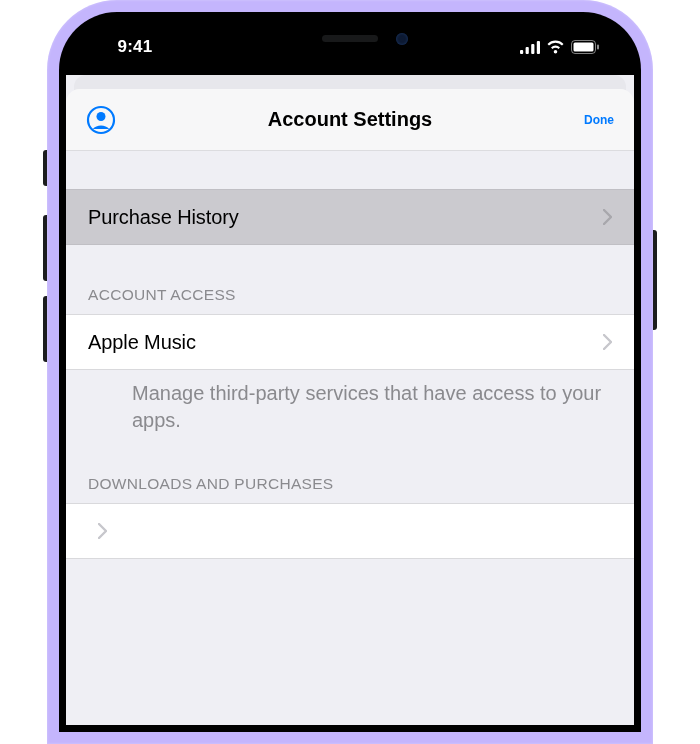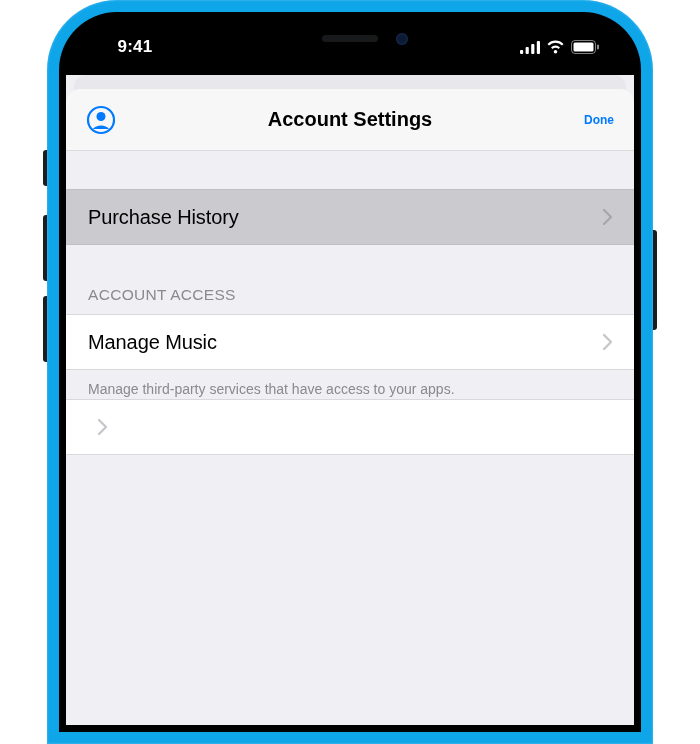--- a/index.html
+++ b/index.html
@@ -10,21 +10,21 @@
       height: 744px;
       overflow: hidden;
     }
     .phone-frame {
       position: absolute;
       left: 50%;
       top: 0;
       transform: translateX(-50%);
       width: 606px;
       height: 744px;
-      background: #0ea5e9;
+      background: #c4b5fd;
       border-radius: 70px 70px 0 0;
       padding: 12px;
       box-shadow: inset 0 0 2px 1px rgba(255,255,255,0.15);
     }
     .phone-inner {
       width: 100%;
       height: 100%;
       background: #000;
       border-radius: 58px 58px 0 0;
       padding: 7px;
@@ -159,24 +159,25 @@
       letter-spacing: -0.1px;
     }
     .section-header {
       font-size: 15.5px;
       color: #8a8a8e;
       letter-spacing: 0.3px;
       padding: 41px 22px 10px;
       font-weight: 400;
     }
     .section-footer {
-      font-size: 14px;
+      font-size: 20px;
       color: #8a8a8e;
       padding: 10px 22px 0;
       line-height: 1.35;
+      margin-left: 44px;
     }
     .chevron {
       flex-shrink: 0;
       margin-left: 10px;
     }
   </style>
 </head>
 <body>
 
 <div class="phone-frame">
@@ -233,28 +234,29 @@
             <div class="cell highlight">
               <span class="cell-label">Purchase History</span>
               <svg class="chevron" width="9" height="16" viewBox="0 0 9 16">
                   <path d="M1 1 L8 8 L1 15" fill="none" stroke="#a8a7ac" stroke-width="2.4" stroke-linecap="round" stroke-linejoin="round"></path>
                 </svg>
             </div>
 
             <div class="section-header">ACCOUNT ACCESS</div>
 
             <div class="cell">
-              <span class="cell-label">Manage Music</span>
+              <span class="cell-label">Apple Music</span>
               <svg class="chevron" width="9" height="16" viewBox="0 0 9 16">
                   <path d="M1 1 L8 8 L1 15" fill="none" stroke="#c7c7cc" stroke-width="2.4" stroke-linecap="round" stroke-linejoin="round"></path>
                 </svg>
             </div>
 
             <div class="section-footer">Manage third-party services that have access to your apps.</div>
 
+            <div class="section-header">DOWNLOADS AND PURCHASES</div>
 
             <div class="cell">
               <svg class="chevron" width="9" height="16" viewBox="0 0 9 16">
                   <path d="M1 1 L8 8 L1 15" fill="none" stroke="#c7c7cc" stroke-width="2.4" stroke-linecap="round" stroke-linejoin="round"></path>
                 </svg>
             </div>
 
 
           </div>
         </div>

